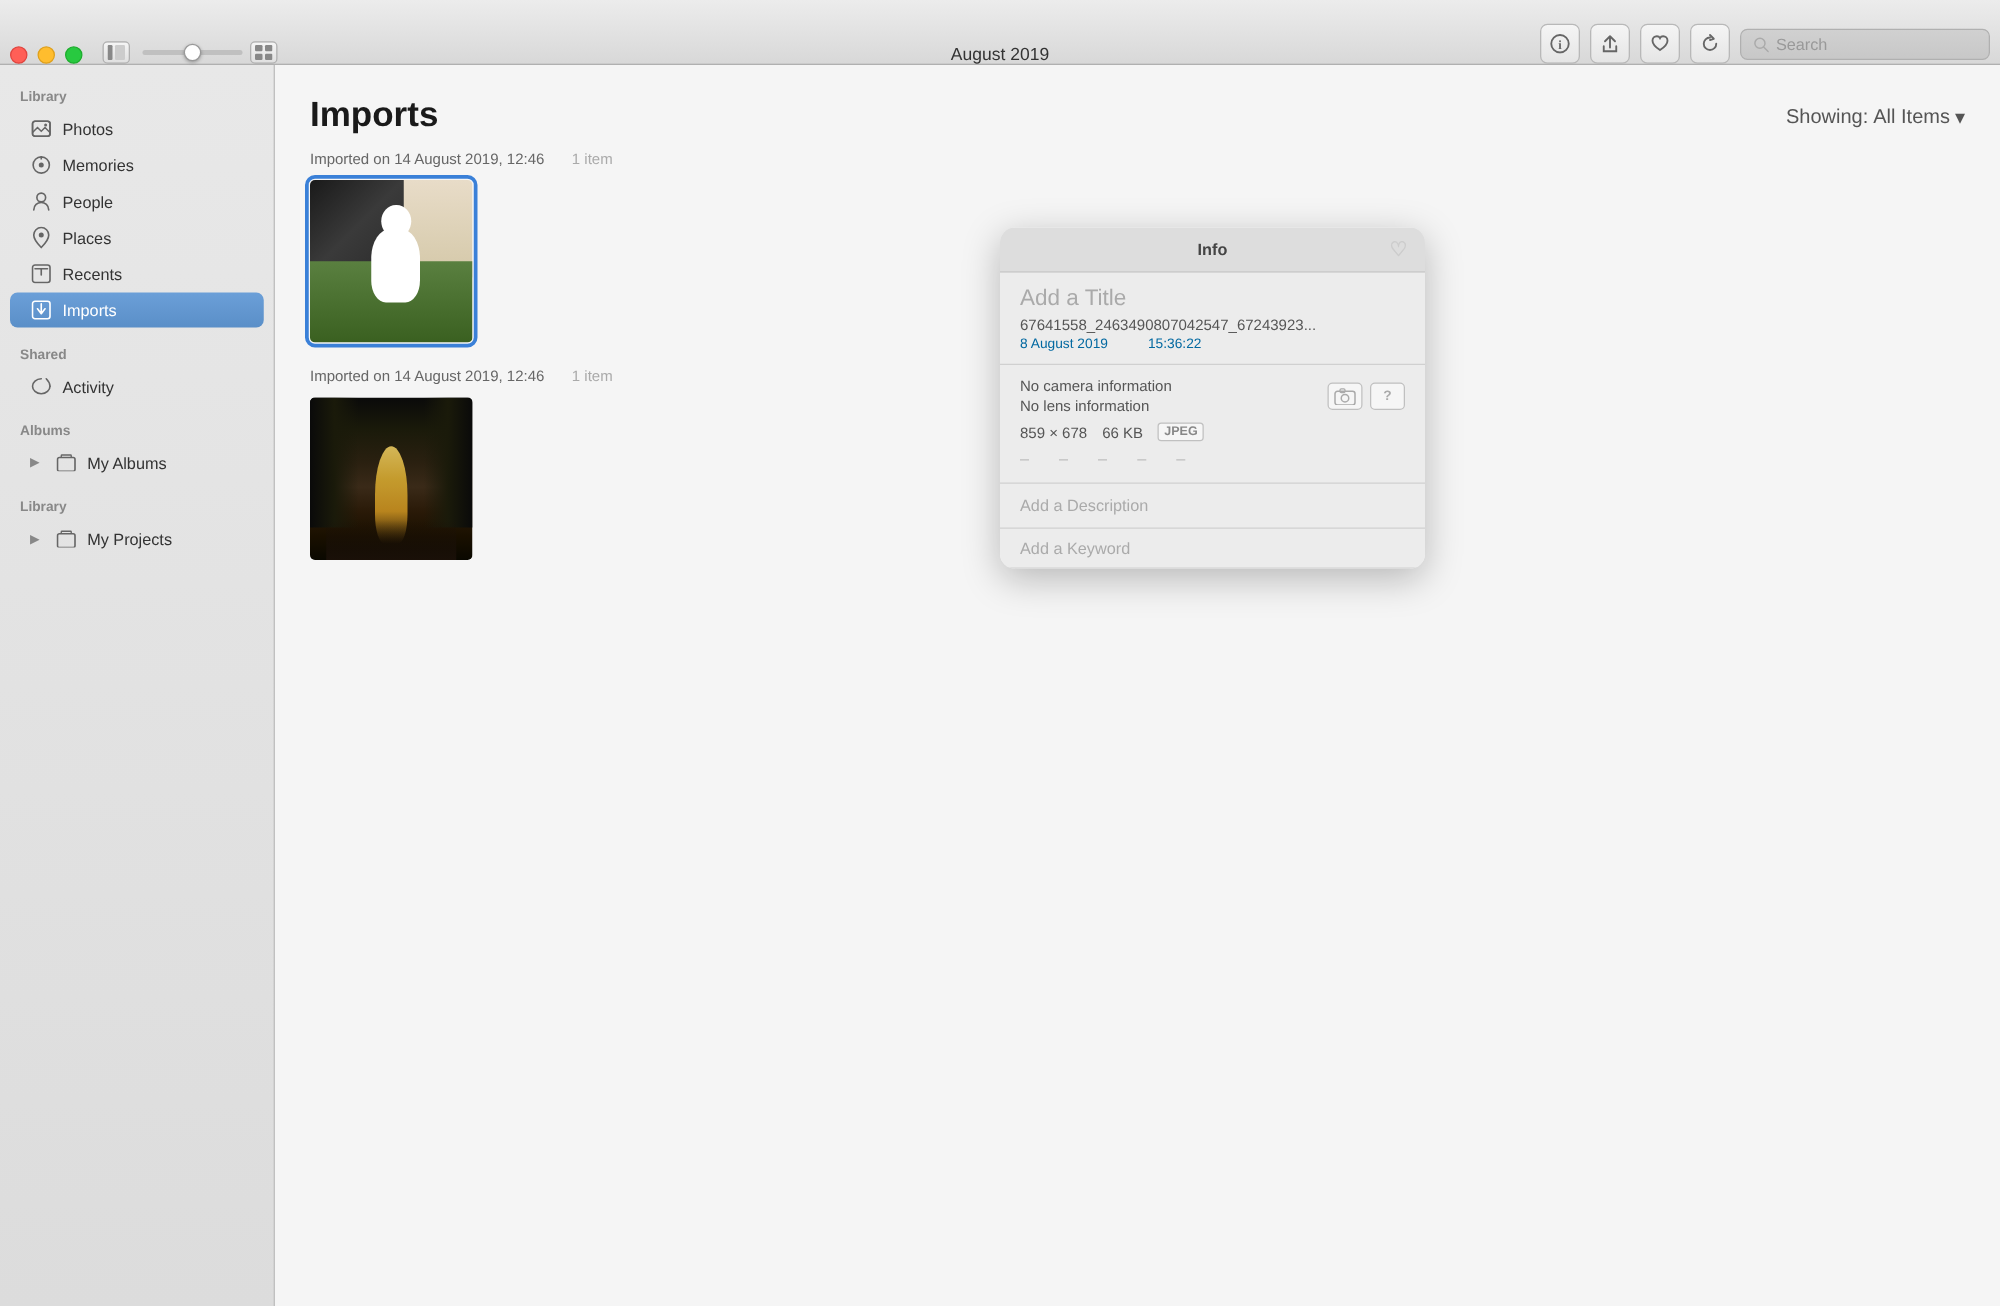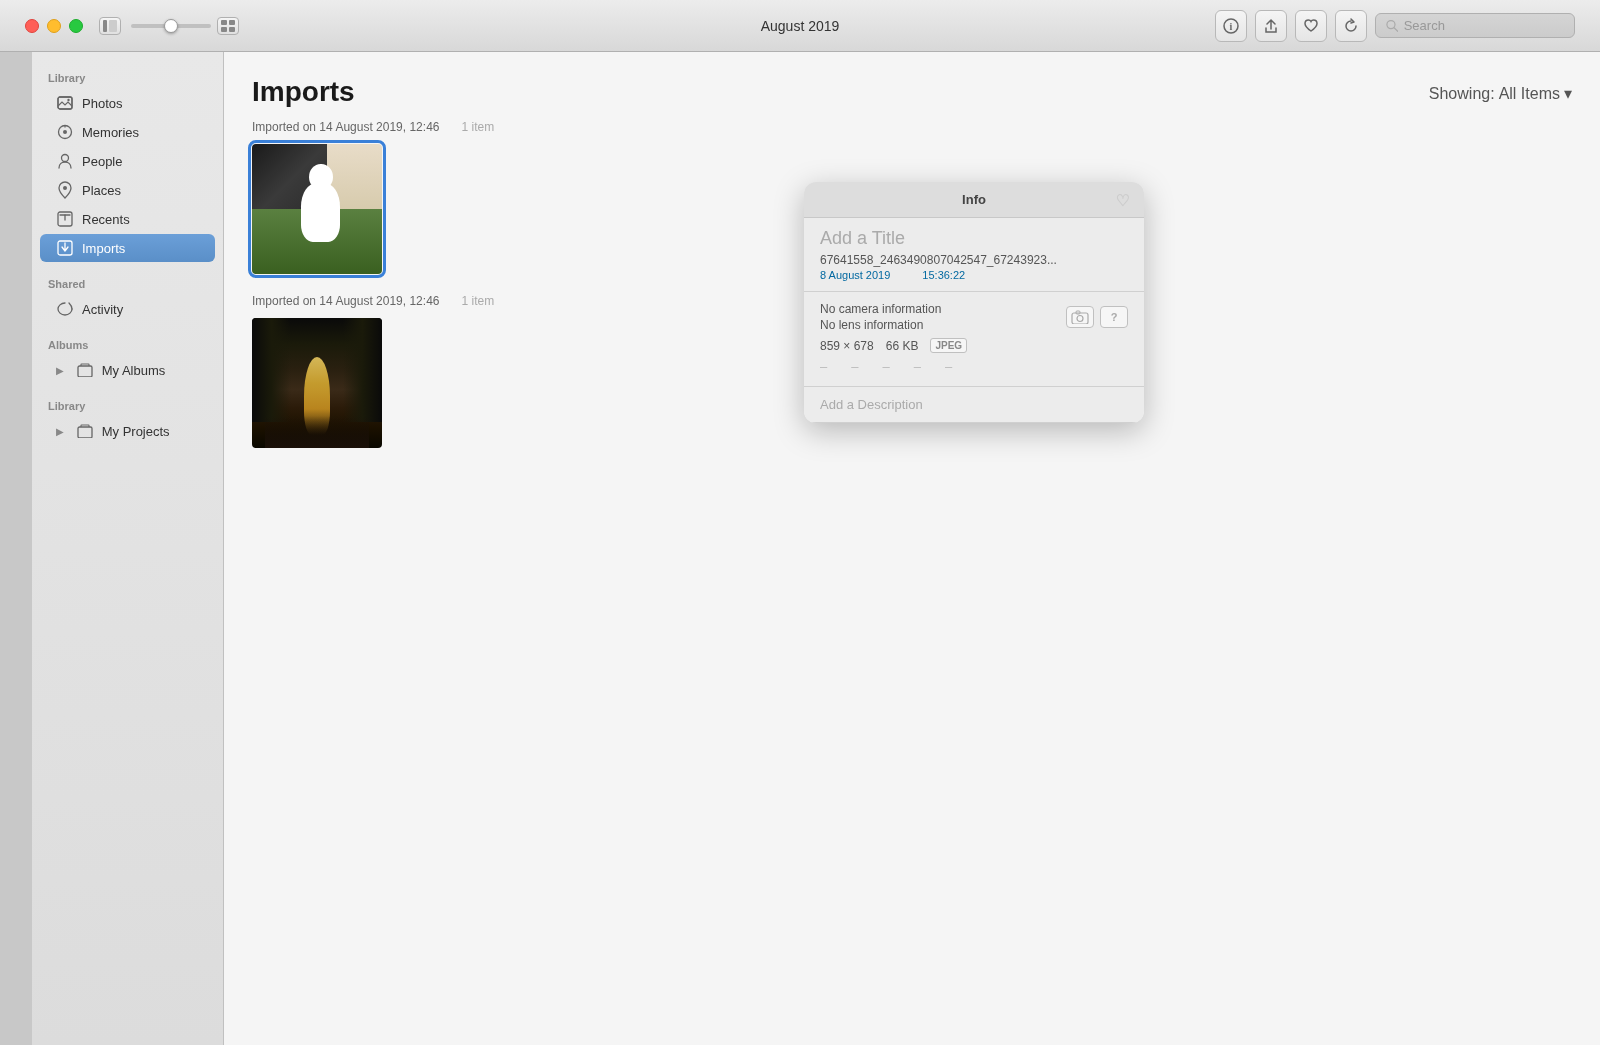--- a/index.html
+++ b/index.html
@@ -11,22 +11,22 @@
       overflow: hidden;
       display: flex;
       flex-direction: column;
     }
 
     
     .titlebar {
       background: linear-gradient(to bottom, #ececec, #d8d8d8);
       height: 52px;
       display: flex;
-      align-items: center;
-      padding: 0 25px;
+      align-items: flex-end;
+      padding: 0 8px;
       border-bottom: 1px solid #b0b0b0;
       position: relative;
       flex-shrink: 0;
     }
     .traffic-lights {
       display: flex;
       gap: 8px;
       align-items: center;
     }
     .traffic-light {
@@ -134,27 +134,26 @@
 
     
     .app-body {
       display: flex;
       flex: 1;
       overflow: hidden;
     }
 
     
     .sidebar {
-      width: 192px;
+      width: 220px;
       background: linear-gradient(to bottom, #e8e8e8, #dcdcdc);
       border-right: 1px solid #c0c0c0;
       padding: 12px 0;
       overflow-y: auto;
       flex-shrink: 0;
-      margin-left: 32px;
     }
     .sidebar-section-label {
       font-size: 11px;
       font-weight: 700;
       color: #888;
       padding: 8px 16px 4px;
       text-transform: none;
       letter-spacing: 0;
     }
     .sidebar-item {
@@ -656,17 +655,18 @@
         <div class="info-dashes-row">
           <span class="info-dash">–</span>
           <span class="info-dash">–</span>
           <span class="info-dash">–</span>
           <span class="info-dash">–</span>
           <span class="info-dash">–</span>
         </div>
       </div>
 
       <div class="info-description">Add a Description</div>
+      <div class="info-keyword">Add a Keyword</div>
 
     </div>
 
   </div>
 </div>
 
 </body></html>

